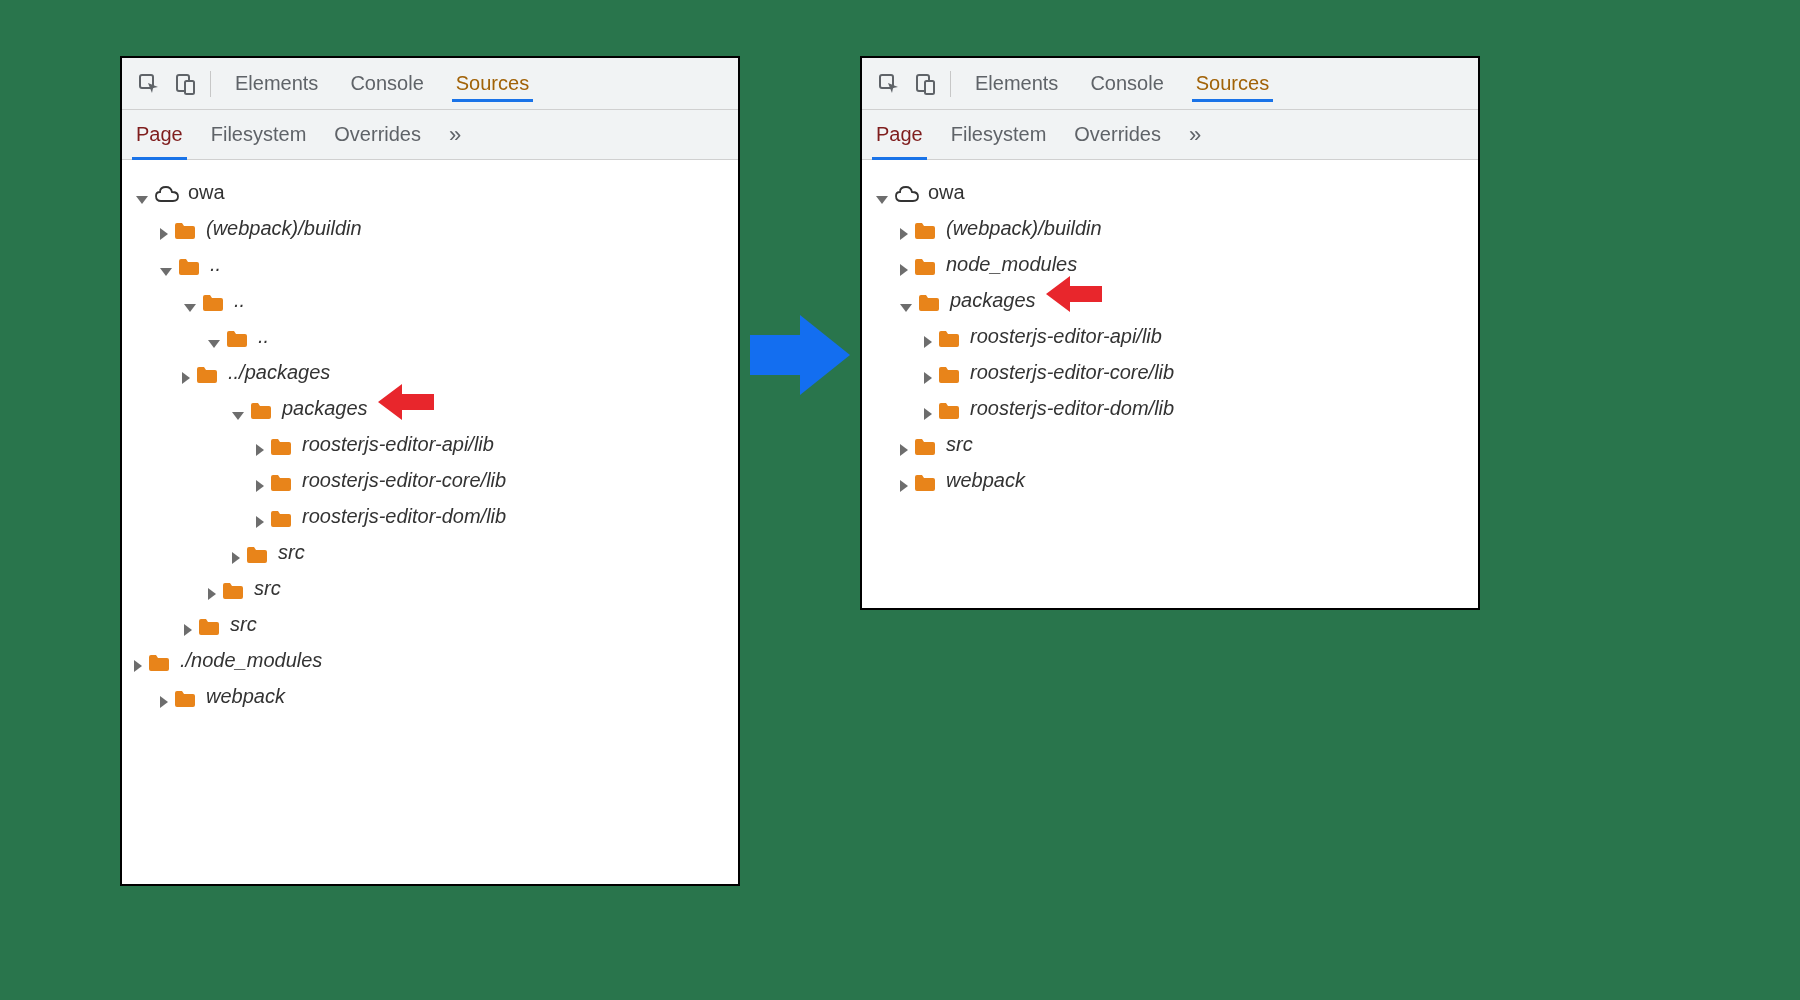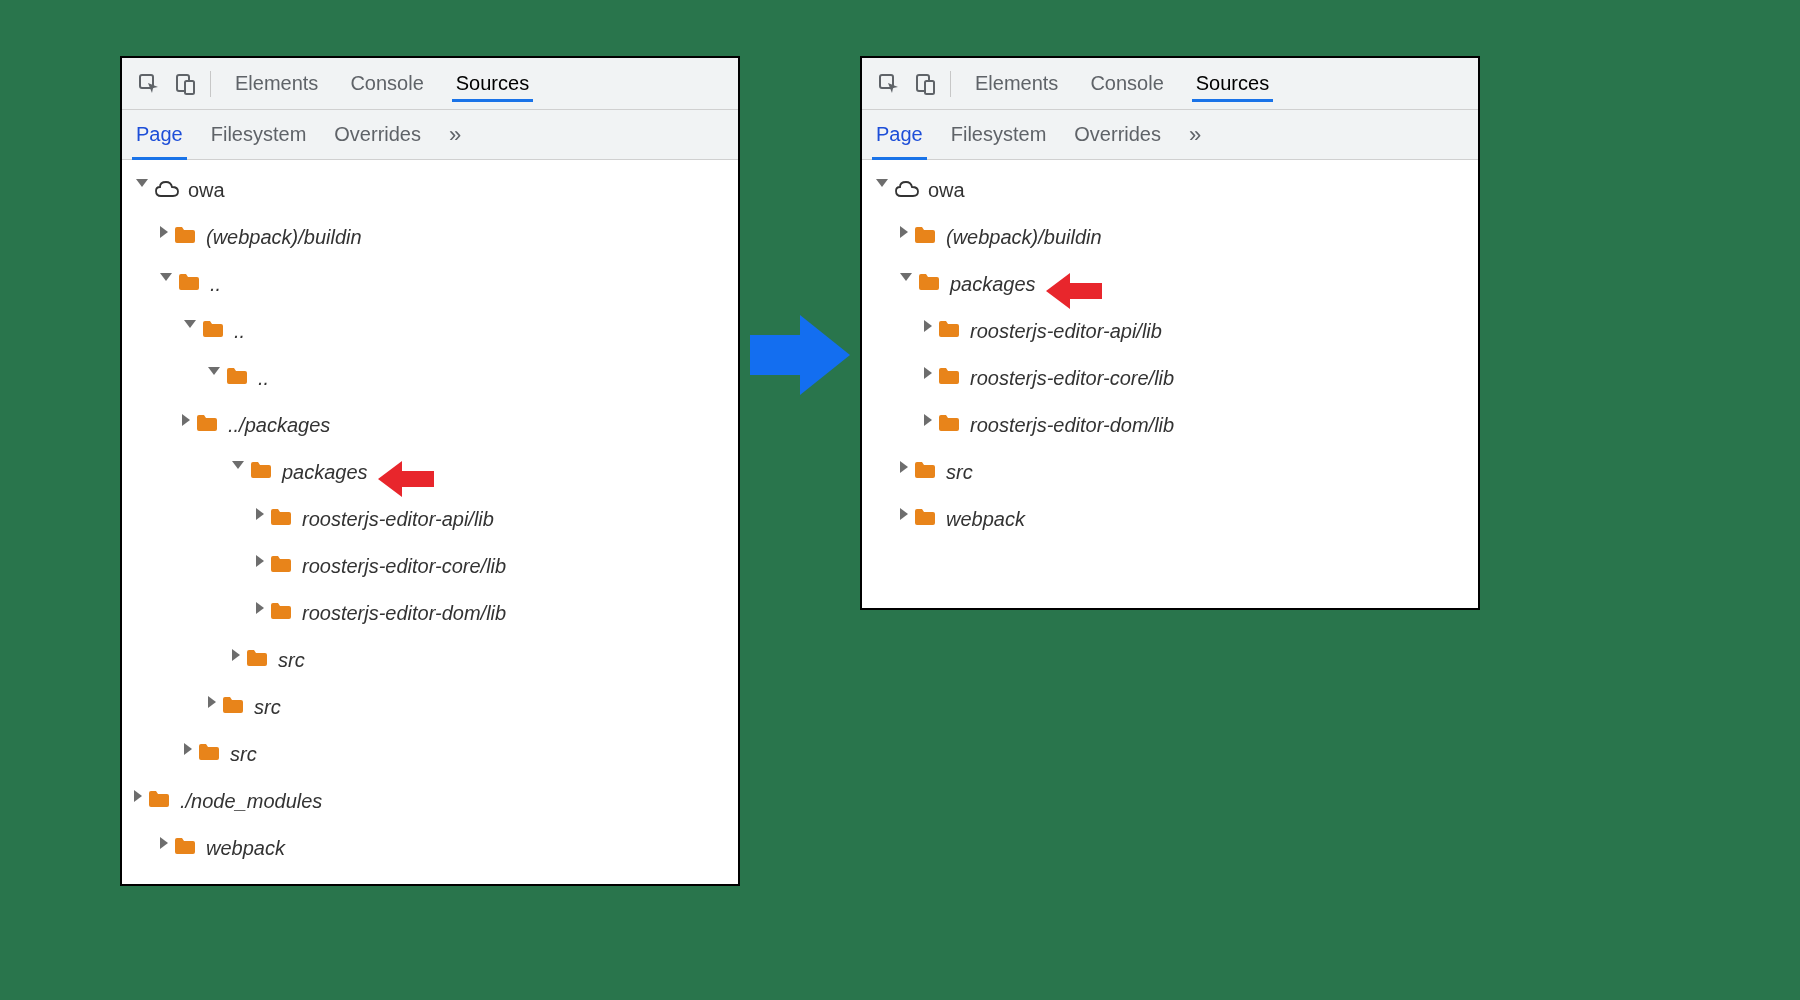--- a/index.html
+++ b/index.html
@@ -66,21 +66,21 @@
   }
   .top-tab {
     color: #5f6368;
     height: 100%;
     display: flex;
     align-items: center;
     position: relative;
     cursor: pointer;
   }
   .top-tab.active {
-    color: #000000;
+    color: #a16207;
   }
   .top-tab.active::after {
     content: "";
     position: absolute;
     left: -4px;
     right: -4px;
     bottom: -1px;
     height: 3px;
     background: #1a73e8;
   }
@@ -96,21 +96,21 @@
   }
   .sub-tab {
     color: #5f6368;
     height: 100%;
     display: flex;
     align-items: center;
     position: relative;
     cursor: pointer;
   }
   .sub-tab.active {
-    color: #1d4ed8;
+    color: #7f1d1d;
   }
   .sub-tab.active::after {
     content: "";
     position: absolute;
     left: -4px;
     right: -4px;
     bottom: -1px;
     height: 3px;
     background: #1a73e8;
   }
@@ -123,25 +123,24 @@
     cursor: pointer;
   }
   .tree {
     flex: 1;
     background: #fff;
     padding: 8px 0 6px 0;
     overflow: hidden;
   }
   .row {
     display: flex;
-    align-items: flex-start;
+    align-items: flex-end;
     height: 36px;
     padding-left: 12px;
     cursor: pointer;
-    margin-top: 11px;
   }
   .arrow {
     width: 0;
     height: 0;
     flex: 0 0 auto;
     margin-right: 6px;
   }
   .arrow.right {
     border-top: 6px solid transparent;
     border-bottom: 6px solid transparent;
@@ -356,20 +355,27 @@
         <span class="label">owa</span>
       </div>
       <div class="row" style="padding-left: 38px;">
         <div class="arrow right"></div>
         <svg class="folder" viewBox="0 0 22 18">
           <path d="M1 3 Q1 1 3 1 L8 1 L10 4 L19 4 Q21 4 21 6 L21 15 Q21 17 19 17 L3 17 Q1 17 1 15 Z" fill="#e8841a"></path>
         </svg>
         <span class="label italic">(webpack)/buildin</span>
       </div>
       <div class="row" style="padding-left: 38px;">
+        <div class="arrow right"></div>
+        <svg class="folder" viewBox="0 0 22 18">
+          <path d="M1 3 Q1 1 3 1 L8 1 L10 4 L19 4 Q21 4 21 6 L21 15 Q21 17 19 17 L3 17 Q1 17 1 15 Z" fill="#e8841a"></path>
+        </svg>
+        <span class="label italic">node_modules</span>
+      </div>
+      <div class="row" style="padding-left: 38px;">
         <div class="arrow down"></div>
         <svg class="folder" viewBox="0 0 22 18">
           <path d="M1 3 Q1 1 3 1 L8 1 L10 4 L19 4 Q21 4 21 6 L21 15 Q21 17 19 17 L3 17 Q1 17 1 15 Z" fill="#e8841a"></path>
         </svg>
         <span class="label italic">packages</span>
         <svg width="56" height="36" viewBox="0 0 56 36" style="margin-left:10px;flex:0 0 auto;">
           <path d="M56 10 L24 10 L24 0 L0 18 L24 36 L24 26 L56 26 Z" fill="#e8262c"></path>
         </svg>
       </div>
       <div class="row" style="padding-left: 62px;">

